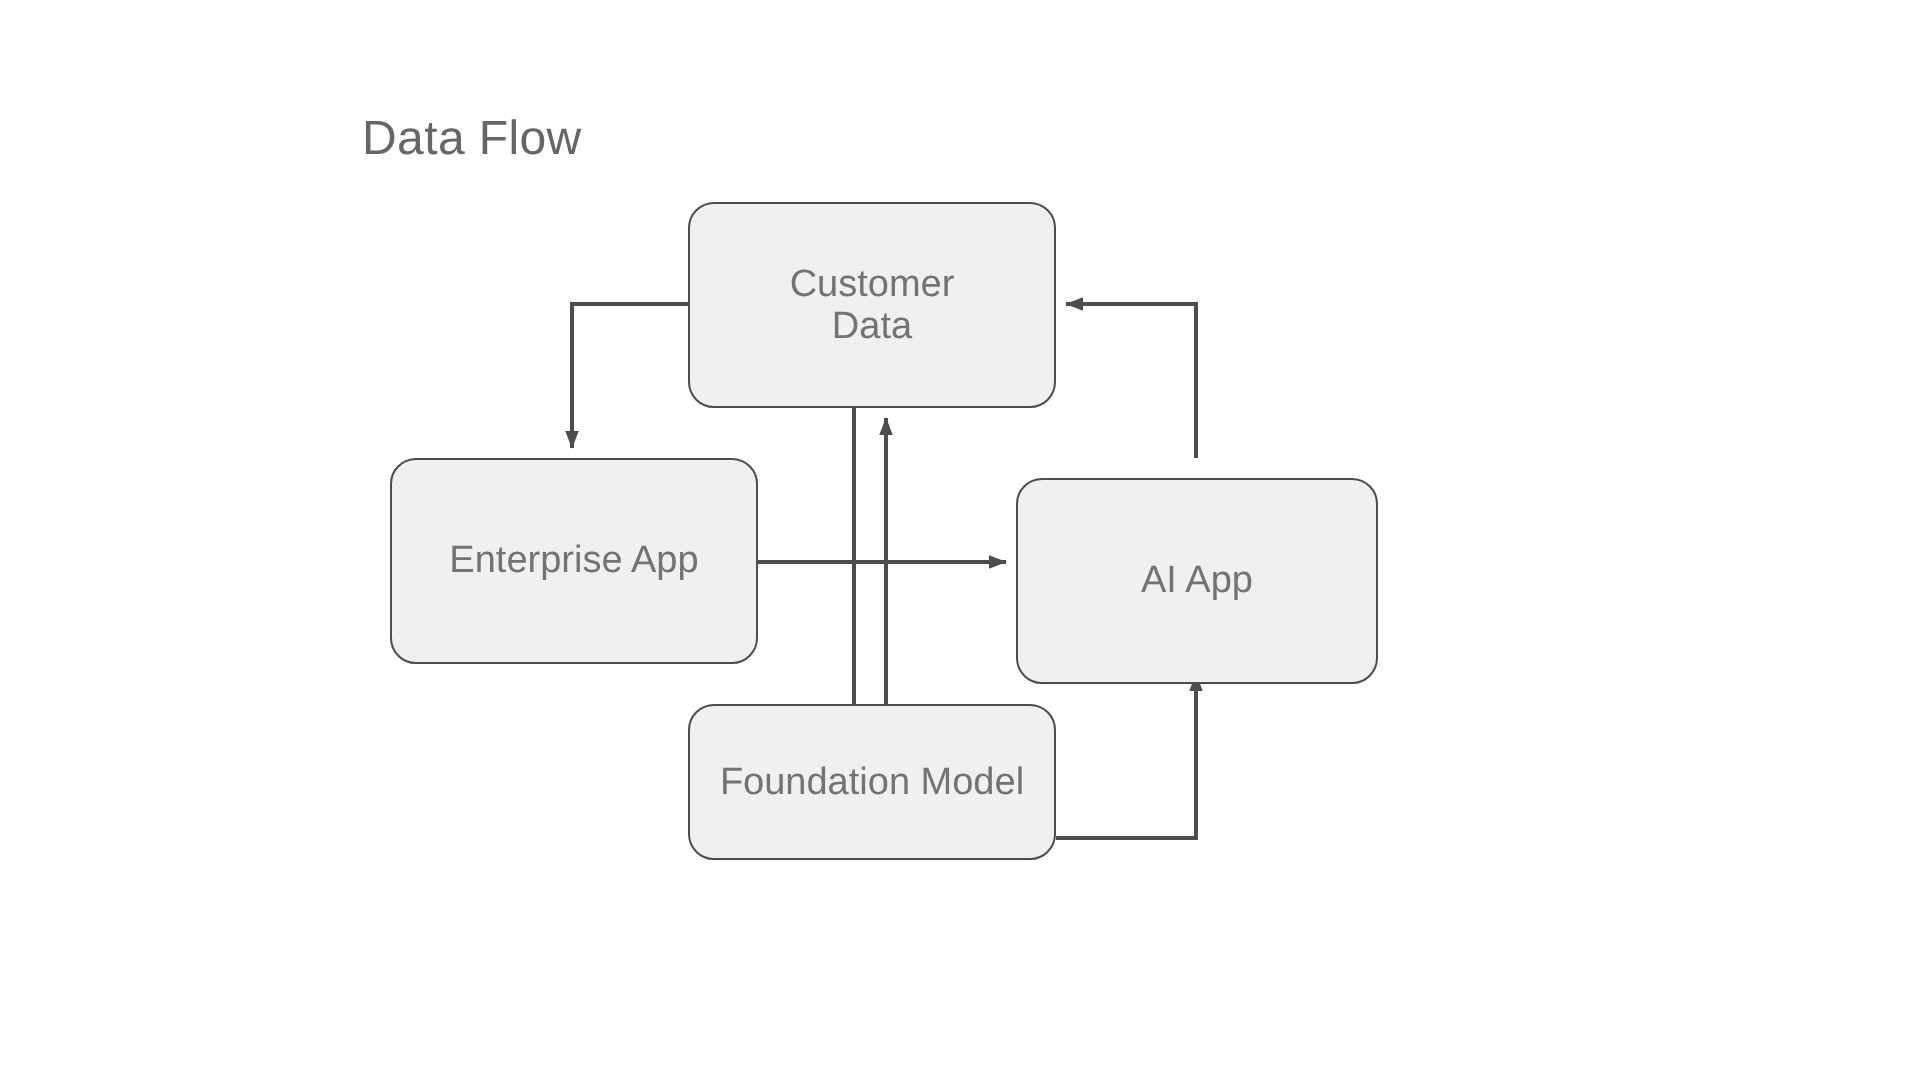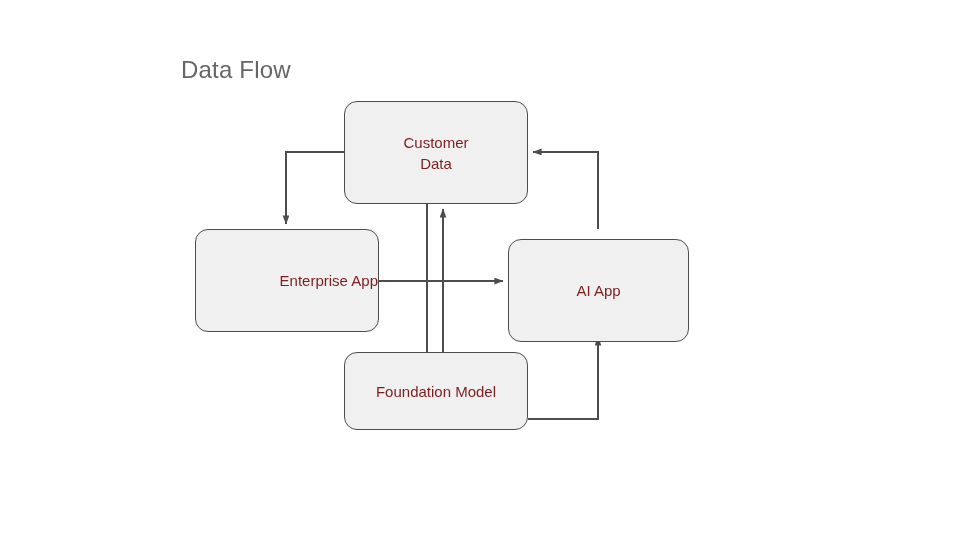--- a/index.html
+++ b/index.html
@@ -27,27 +27,27 @@
   .node {
     position: absolute;
     box-sizing: border-box;
     background: #f0f0f0;
     border: 1.3px solid #4d4d4d;
     border-radius: 13px;
     display: flex;
     align-items: center;
     justify-content: center;
     text-align: center;
-    color: #7f1d1d;
-    font-size: 15px;
+    color: #737373;
+    font-size: 19px;
     line-height: 21px;
     z-index: 2;
   }
   #node-customer-user { left: 344px; top: 101px;  width: 184px; height: 103px; }
-  #node-enterprise-app { left: 195px; top: 229px;  width: 184px; height: 103px; justify-content: flex-end; }
+  #node-enterprise-app { left: 195px; top: 229px;  width: 184px; height: 103px; }
   #node-ai-app        { left: 508px; top: 229px;  width: 181px; height: 103px; margin-top: 10px; }
   #node-foundation-model { left: 344px; top: 352px; width: 184px; height: 78px; }
   #edges {
     position: absolute;
     left: 0; top: 0;
     width: 960px; height: 540px;
     z-index: 1;
   }
 </style>
 </head>

